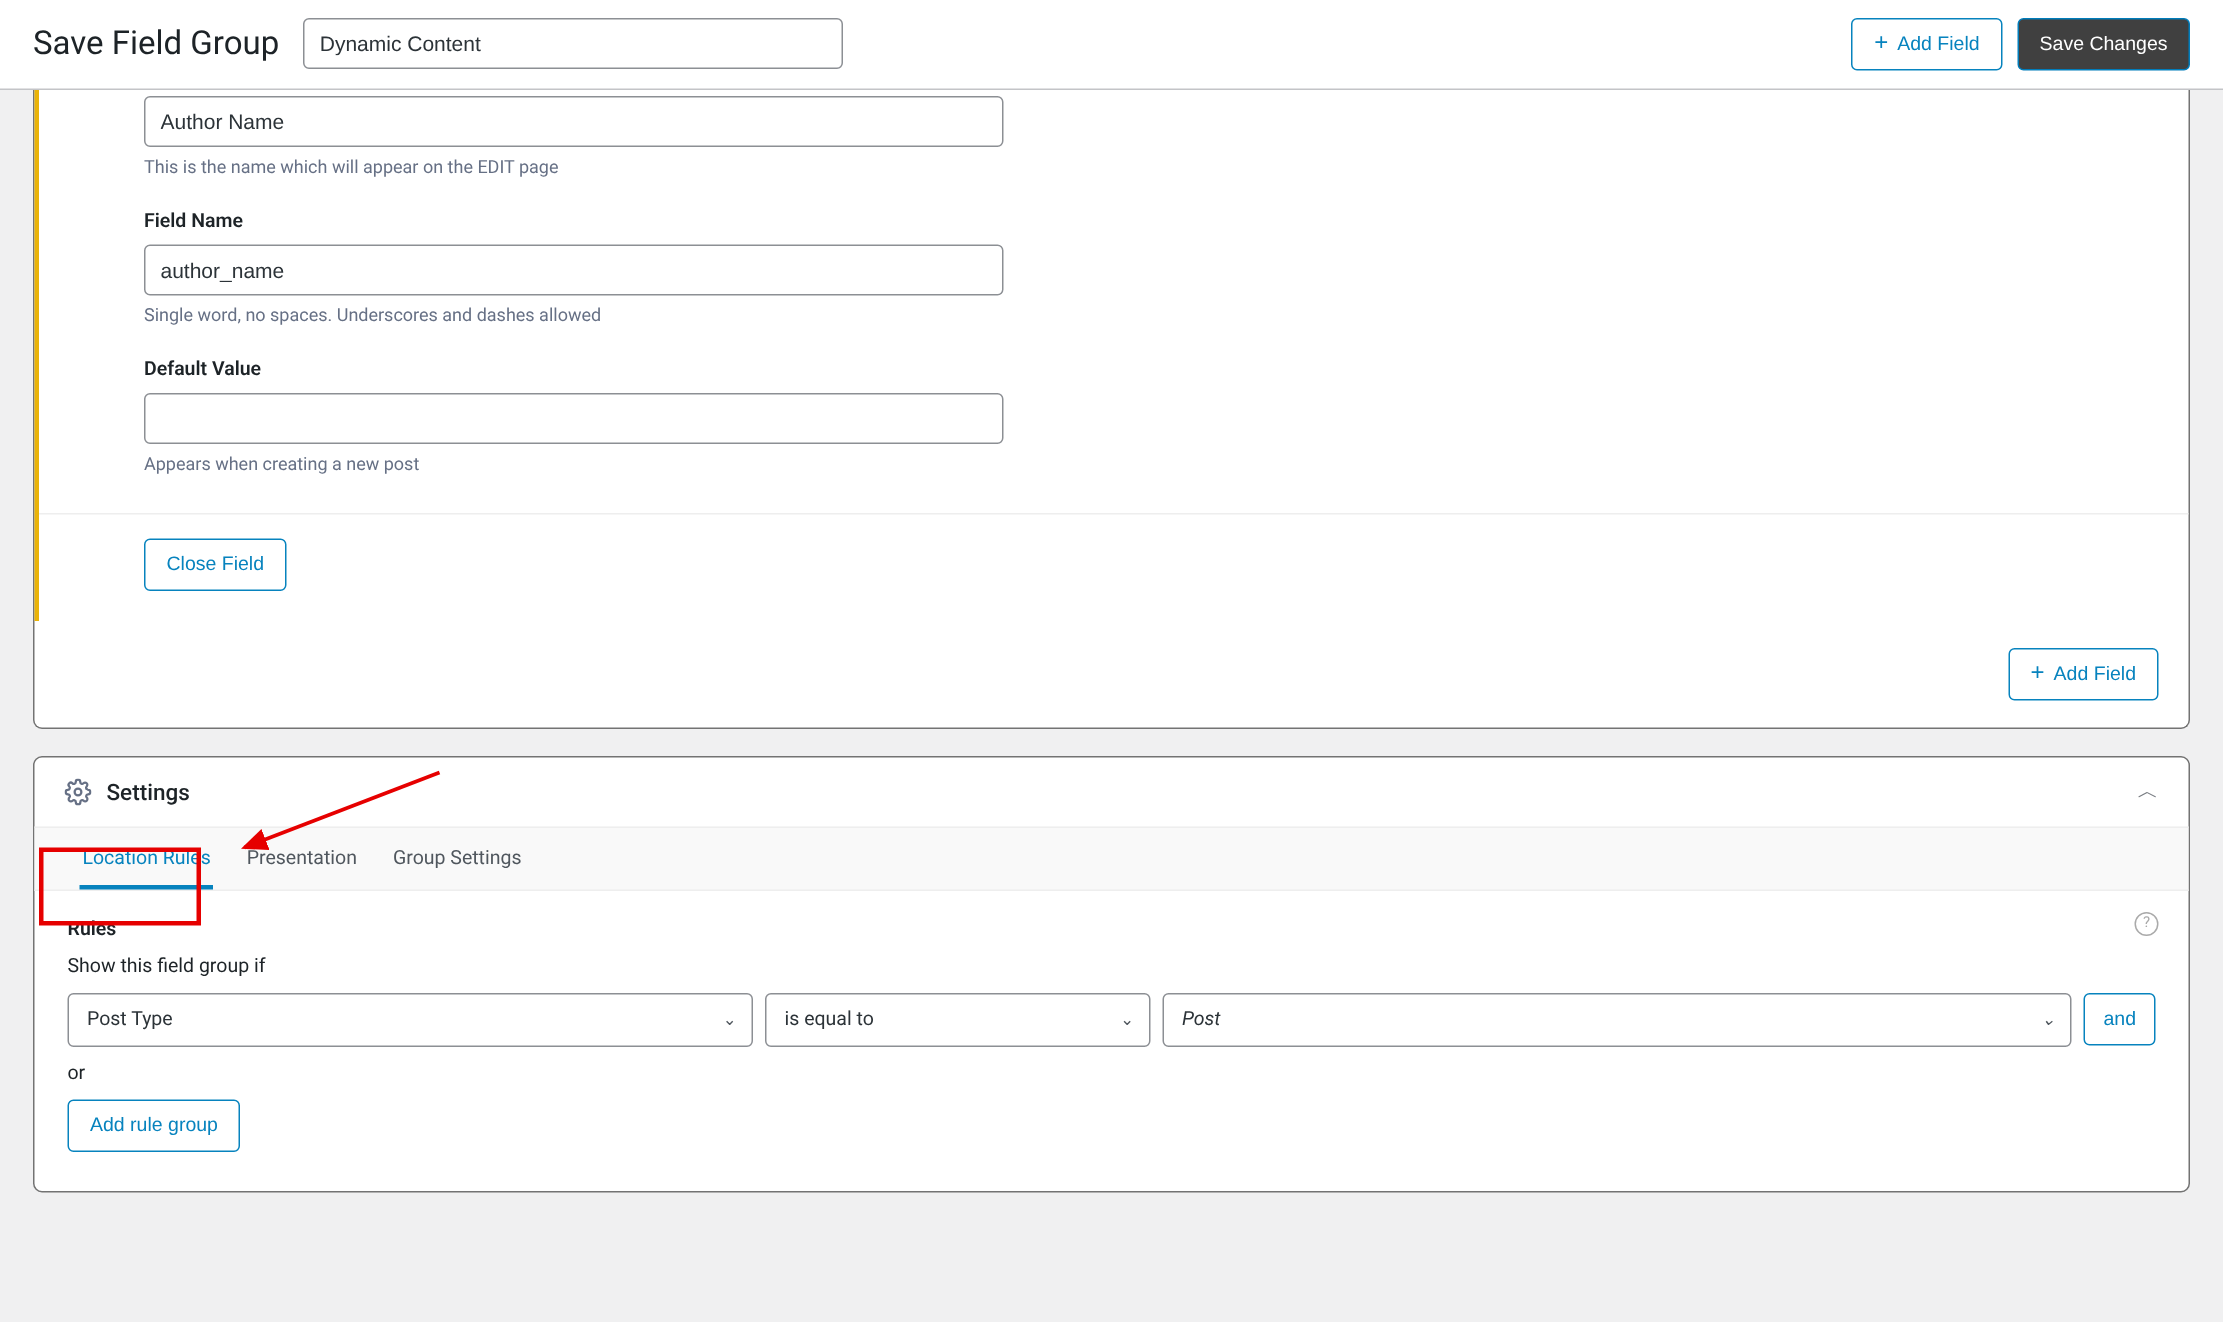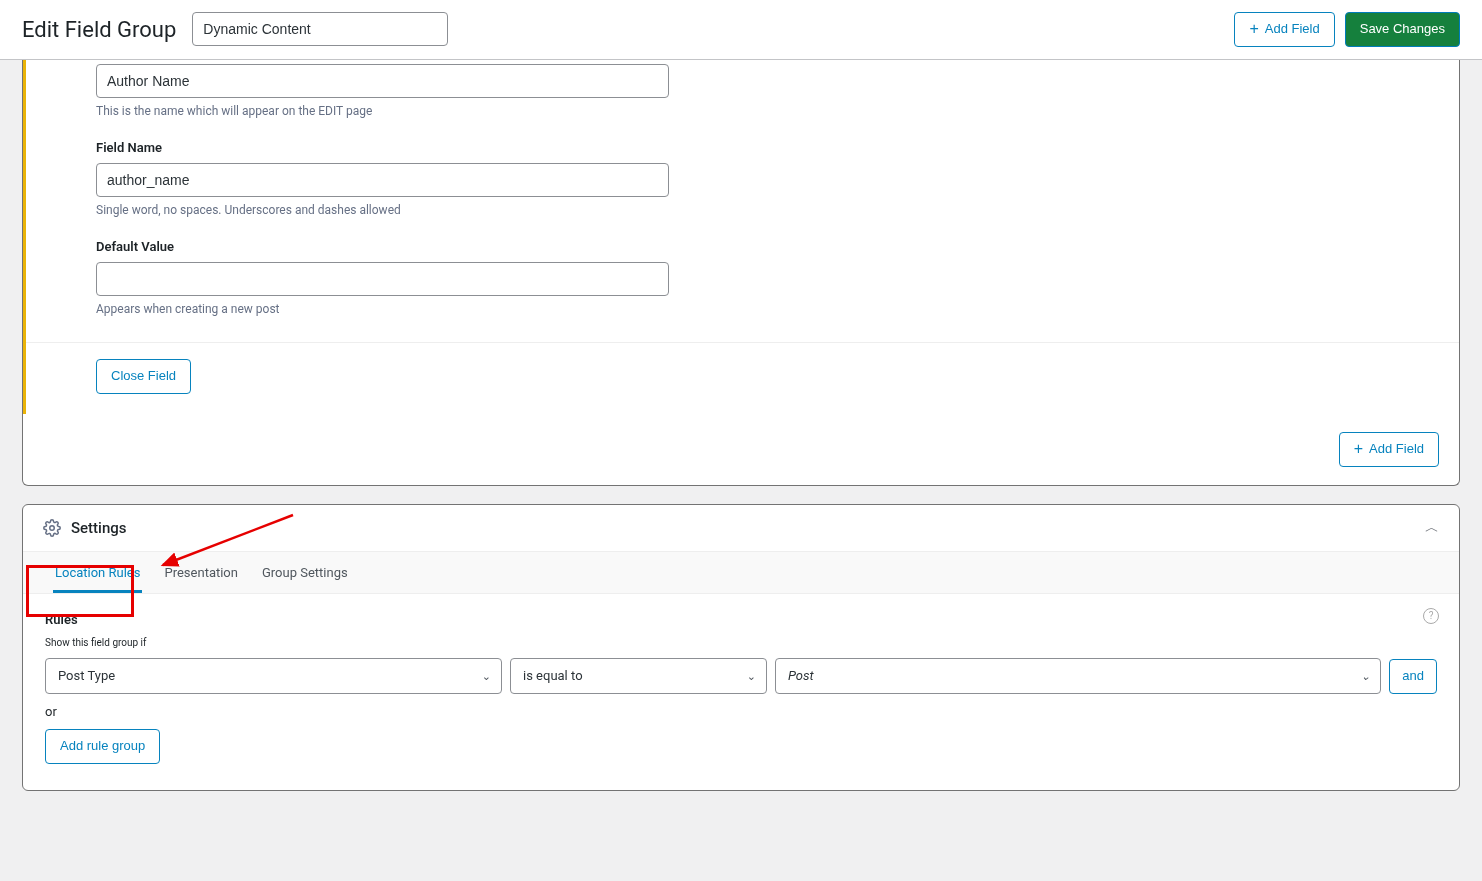--- a/index.html
+++ b/index.html
@@ -24,41 +24,41 @@
     .header-title {
       font-size: 22px;
       font-weight: 400;
       color: #1d2327;
     }
     .header-input {
       border: 1px solid #8c8f94;
       border-radius: 4px;
       padding: 8px 10px;
       font-size: 14px;
-      width: 256px;
+      width: 360px;
       color: #2c3338;
     }
     .header-actions {
       margin-left: auto;
       display: flex;
       gap: 10px;
       align-items: center;
     }
     .btn {
       border-radius: 4px;
       padding: 8px 14px;
       font-size: 13px;
       cursor: pointer;
       display: inline-flex;
       align-items: center;
       gap: 6px;
       line-height: 1.3;
     }
     .btn-primary {
-      background: #15803d;
+      background: #404040;
       color: #fff;
       border: 1px solid #007cba;
       justify-content: flex-end;
     }
     .btn-outline {
       background: #fff;
       border: 1px solid #0783be;
       color: #0783be;
     }
     .plus-icon {
@@ -173,28 +173,28 @@
     .rules-body {
       padding: 18px 22px 26px;
       position: relative;
     }
     .rules-label {
       font-weight: 600;
       font-size: 13px;
       margin-bottom: 10px;
     }
     .rules-sublabel {
-      font-size: 10px;
+      font-size: 13px;
       color: #1d2327;
       margin-bottom: 10px;
     }
     .rule-row {
       display: flex;
       gap: 8px;
-      align-items: flex-end;
+      align-items: flex-start;
       margin-bottom: 10px;
     }
     .select-wrap {
       position: relative;
       border: 1px solid #8c8f94;
       border-radius: 4px;
       background: #fff;
     }
     .select-display {
       padding: 8px 34px 8px 12px;
@@ -236,21 +236,21 @@
     }
     .annotation-arrow {
       position: absolute;
       pointer-events: none;
     }
   </style>
 </head>
 <body>
 
 <div class="header-bar">
-  <div class="header-title">Edit Field Group</div>
+  <div class="header-title">Save Field Group</div>
   <input class="header-input" value="Dynamic Content" style="">
   <div class="header-actions">
     <button class="btn btn-outline">
       <span class="plus-icon">+</span>
       <span>Add Field</span>
     </button>
     <button class="btn btn-primary">
       <span>Save Changes</span>
     </button>
   </div>

